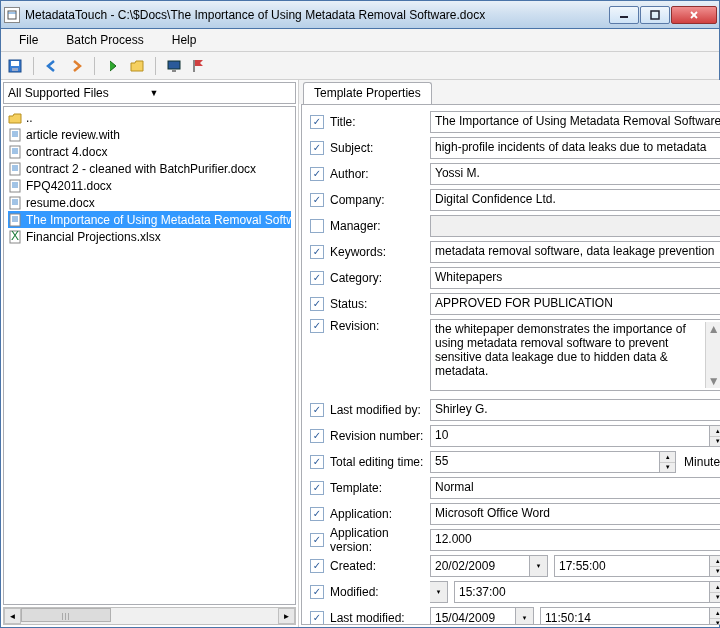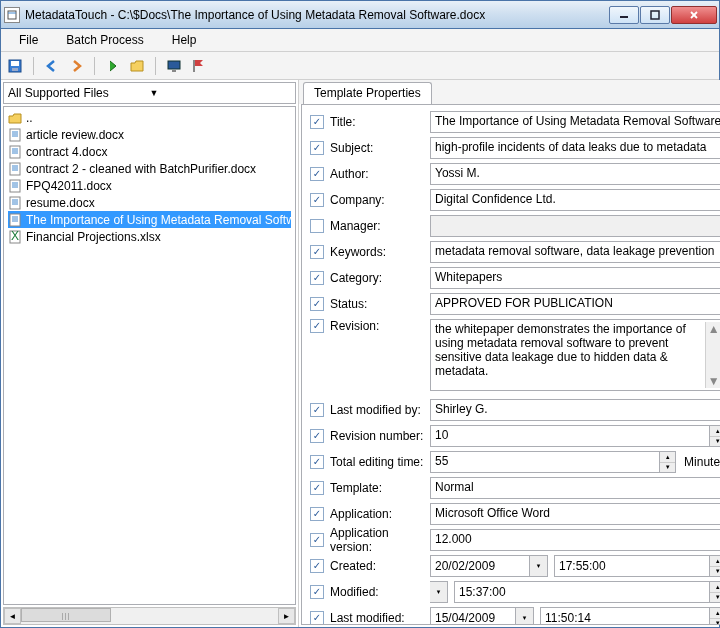--- a/index.html
+++ b/index.html
@@ -154,21 +154,21 @@
           </div>
           <div class="file-item">
             <span class="file-ico">
               <svg viewBox="0 0 14 14">
                 <rect x="2" y="1" width="10" height="12" fill="#fff" stroke="#888"></rect>
                 <line x1="4" y1="4" x2="10" y2="4" stroke="#48c"></line>
                 <line x1="4" y1="6" x2="10" y2="6" stroke="#48c"></line>
                 <line x1="4" y1="8" x2="10" y2="8" stroke="#48c"></line>
               </svg>
             </span>
-            <span>article review.docx</span>
+            <span>article review.with</span>
           </div>
           <div class="file-item">
             <span class="file-ico">
               <svg viewBox="0 0 14 14">
                 <rect x="2" y="1" width="10" height="12" fill="#fff" stroke="#888"></rect>
                 <line x1="4" y1="4" x2="10" y2="4" stroke="#48c"></line>
                 <line x1="4" y1="6" x2="10" y2="6" stroke="#48c"></line>
                 <line x1="4" y1="8" x2="10" y2="8" stroke="#48c"></line>
               </svg>
             </span>

